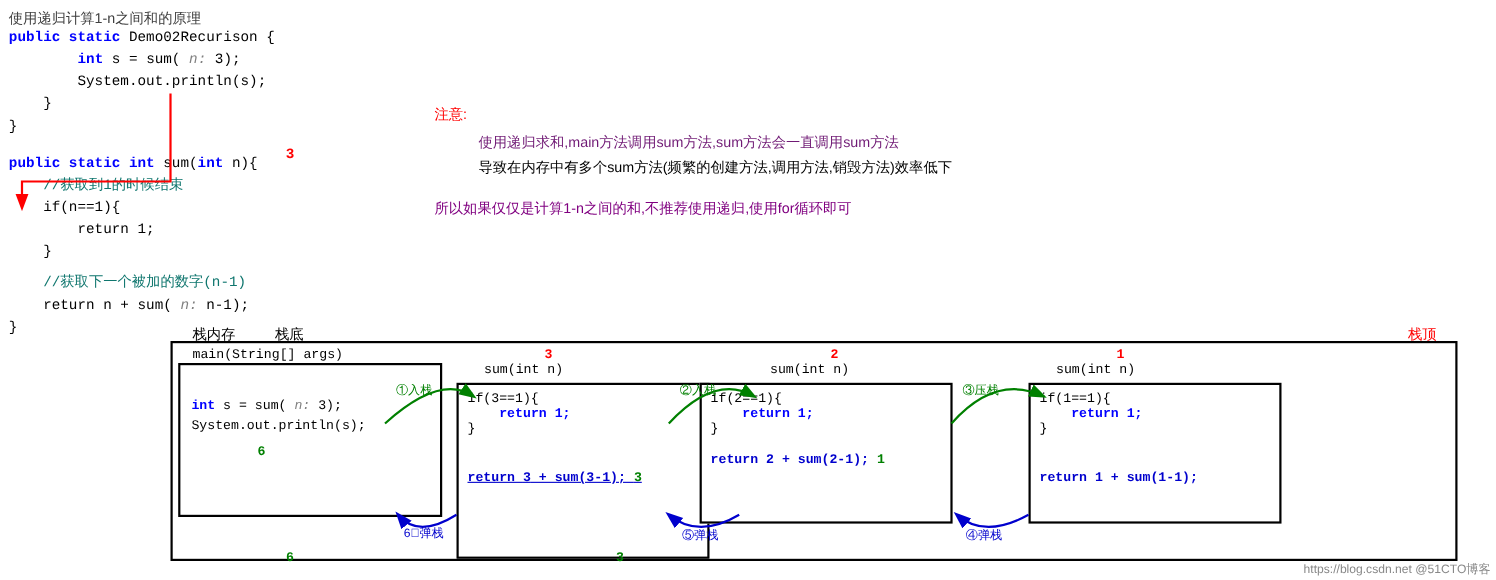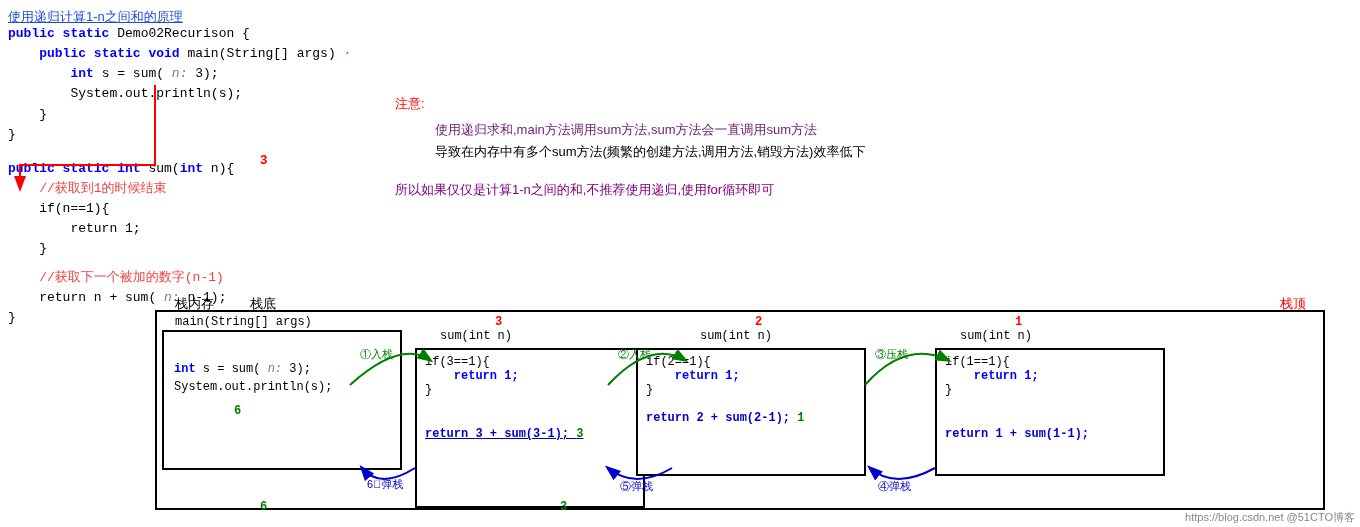--- a/index.html
+++ b/index.html
@@ -16,35 +16,34 @@
       position: relative;
       width: 1360px;
       height: 527px;
       background: #fff;
     }
     
     .title-text {
       position: absolute;
       top: 8px;
       left: 8px;
-      color: #1d4ed8;
-      font-family: 'Microsoft YaHei', Arial, sans-serif;
-      font-size: 13px;
-      text-decoration: underline;
+      color: #404040;
+      font-family: 'Microsoft YaHei', Arial, sans-serif;
+      font-size: 13px;
     }
     
     .code-left {
       position: absolute;
       top: 24px;
       left: 8px;
       color: #000;
       line-height: 1.55;
     }
     .code-left .kw { color: #0000ff; font-weight: bold; }
-    .code-left .comment { color: #ef4444; }
+    .code-left .comment { color: #0f766e; }
     .code-left .red-num { color: red; font-weight: bold; }
     
     .notice-block {
       position: absolute;
       top: 95px;
       left: 395px;
       font-family: 'Microsoft YaHei', Arial, sans-serif;
       font-size: 13px;
     }
     .notice-title { color: red; }
@@ -144,23 +143,20 @@
   </style>
 </head>
 <body>
 <div class="page-container">
 
   <div class="title-text">使用递归计算1-n之间和的原理</div>
 
   <div class="code-left">
     <div>
       <span class="kw">public static</span> Demo02Recurison {
-    </div>
-    <div>
-      &nbsp;&nbsp;&nbsp;&nbsp;<span class="kw">public static void</span> main(String[] args) <span style="color:#c0392b;">·</span>
     </div>
     <div>
       &nbsp;&nbsp;&nbsp;&nbsp;&nbsp;&nbsp;&nbsp;&nbsp;<span class="kw">int</span> s = <span style="color:#000;">sum(</span><span style="color:#808080;font-style:italic;"> n:</span> 3);
     </div>
     <div>
       &nbsp;&nbsp;&nbsp;&nbsp;&nbsp;&nbsp;&nbsp;&nbsp;System.<span style="color:#000;">out</span>.println(s);
     </div>
     <div>&nbsp;&nbsp;&nbsp;&nbsp;}</div>
     <div>}</div>
     <div style="margin-top:14px;">

